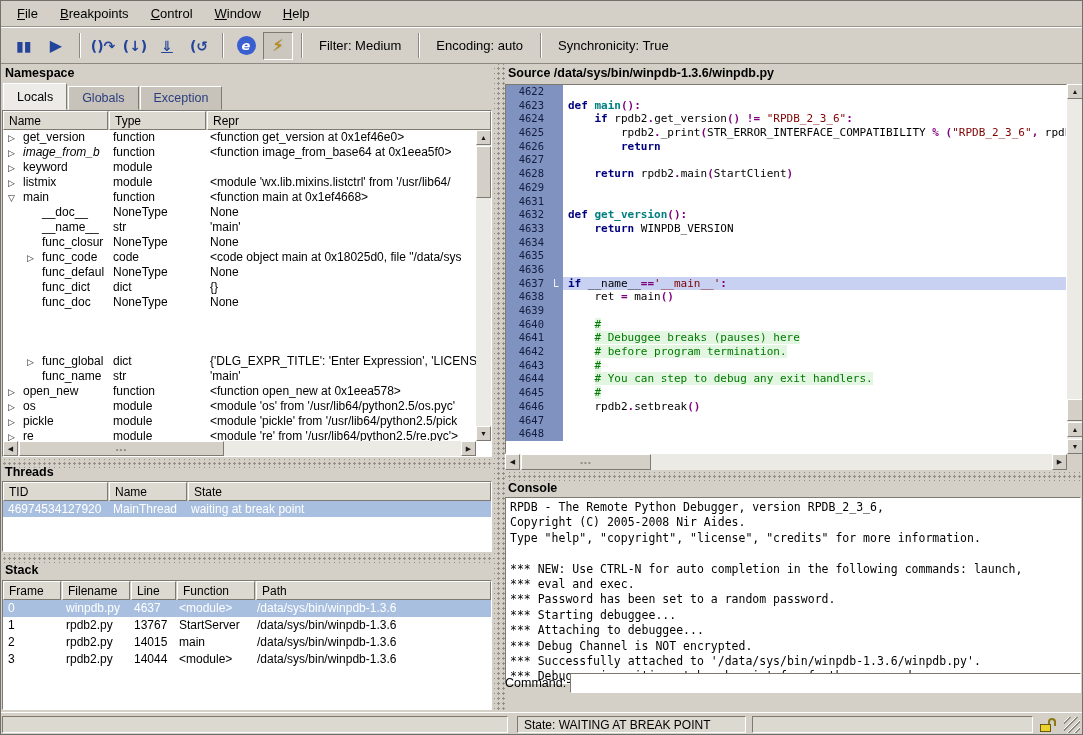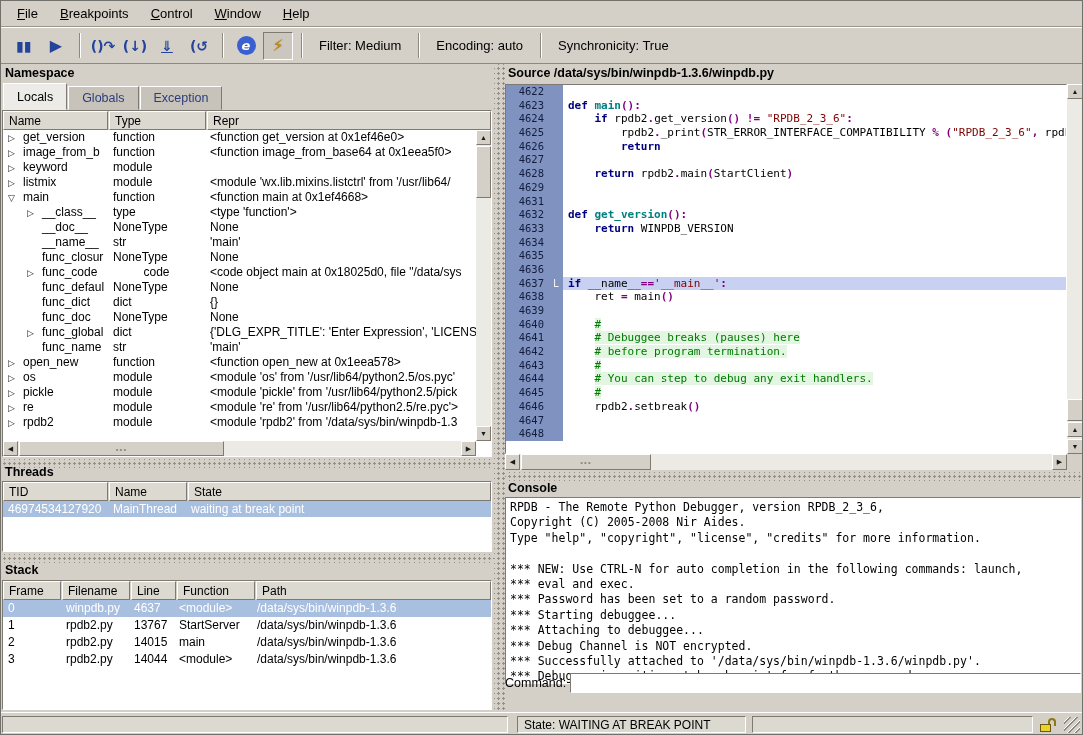--- a/index.html
+++ b/index.html
@@ -146,79 +146,74 @@
         <div class="th" style="width: 97px;">Type</div>
         <div class="th flex">Repr</div>
       </div>
     <div class="tbody" style="height:313px;margin-right:15px">
         <div class="tr" style="height: 15px; line-height: 15px;">
           <div class="td" style="width: 105px; padding-left: 5px;"><span class="arrow">▷</span>get_version</div>
           <div class="td" style="width: 97px;">function</div>
           <div class="td flex">&lt;function get_version at 0x1ef46e0&gt;</div>
         </div>
         <div class="tr" style="height: 15px; line-height: 15px;">
-          <div class="td" style="width: 105px; "><span class="arrow">▷</span>image_from_b</div>
+          <div class="td" style="width: 105px;  font-style: italic;"><span class="arrow">▷</span>image_from_b</div>
           <div class="td" style="width: 97px;">function</div>
           <div class="td flex">&lt;function image_from_base64 at 0x1eea5f0&gt;</div>
         </div>
         <div class="tr" style="height: 15px; line-height: 15px;">
           <div class="td" style="width: 105px; padding-left: 5px;"><span class="arrow">▷</span>keyword</div>
           <div class="td" style="width: 97px;">module</div>
         </div>
         <div class="tr" style="height: 15px; line-height: 15px;">
           <div class="td" style="width: 105px; padding-left: 5px;"><span class="arrow">▷</span>listmix</div>
           <div class="td" style="width: 97px;">module</div>
           <div class="td flex">&lt;module 'wx.lib.mixins.listctrl' from '/usr/lib64/</div>
         </div>
         <div class="tr" style="height: 15px; line-height: 15px;">
           <div class="td" style="width: 105px; padding-left: 5px;"><span class="arrow">▽</span>main</div>
           <div class="td" style="width: 97px;">function</div>
           <div class="td flex">&lt;function main at 0x1ef4668&gt;</div>
         </div>
         <div class="tr" style="height: 15px; line-height: 15px;">
-          <div class="td" style="width: 105px; padding-left: 24px;"><span class="arrow">▷</span>__class__</div>
-          <div class="td" style="width: 97px;">type</div>
-          <div class="td flex">&lt;type 'function'&gt;</div>
-        </div>
-        <div class="tr" style="height: 15px; line-height: 15px;">
           <div class="td" style="width: 105px; padding-left: 24px;"><span class="arrow"></span>__doc__</div>
           <div class="td" style="width: 97px;">NoneType</div>
           <div class="td flex">None</div>
         </div>
         <div class="tr" style="height: 15px; line-height: 15px;">
           <div class="td" style="width: 105px; padding-left: 24px;"><span class="arrow"></span>__name__</div>
           <div class="td" style="width: 97px;">str</div>
           <div class="td flex">'main'</div>
         </div>
         <div class="tr" style="height: 15px; line-height: 15px;">
           <div class="td" style="width: 105px; padding-left: 24px;"><span class="arrow"></span>func_closur</div>
           <div class="td" style="width: 97px;">NoneType</div>
           <div class="td flex">None</div>
         </div>
         <div class="tr" style="height: 15px; line-height: 15px;">
           <div class="td" style="width: 105px; padding-left: 24px;"><span class="arrow">▷</span>func_code</div>
-          <div class="td" style="width: 97px; text-align: center;">code</div>
+          <div class="td" style="width: 97px;">code</div>
           <div class="td flex">&lt;code object main at 0x18025d0, file "/data/sys</div>
         </div>
         <div class="tr" style="height: 15px; line-height: 15px;">
           <div class="td" style="width: 105px; padding-left: 24px;"><span class="arrow"></span>func_defaul</div>
           <div class="td" style="width: 97px;">NoneType</div>
           <div class="td flex">None</div>
         </div>
         <div class="tr" style="height: 15px; line-height: 15px;">
           <div class="td" style="width: 105px; padding-left: 24px;"><span class="arrow"></span>func_dict</div>
           <div class="td" style="width: 97px;">dict</div>
           <div class="td flex">{}</div>
         </div>
         <div class="tr" style="height: 15px; line-height: 15px;">
           <div class="td" style="width: 105px; padding-left: 24px;"><span class="arrow"></span>func_doc</div>
           <div class="td" style="width: 97px;">NoneType</div>
           <div class="td flex">None</div>
         </div>
-        <div class="tr" style="height: 15px; line-height: 15px;">
+        <div class="tr" style="height: 15px; line-height: 15px; margin-top: 44px;">
           <div class="td" style="width: 105px; padding-left: 24px;"><span class="arrow">▷</span>func_global</div>
           <div class="td" style="width: 97px;">dict</div>
           <div class="td flex">{'DLG_EXPR_TITLE': 'Enter Expression', 'LICENS</div>
         </div>
         <div class="tr" style="height: 15px; line-height: 15px;">
           <div class="td" style="width: 105px; padding-left: 24px;"><span class="arrow"></span>func_name</div>
           <div class="td" style="width: 97px;">str</div>
           <div class="td flex">'main'</div>
         </div>
         <div class="tr" style="height: 15px; line-height: 15px;">

